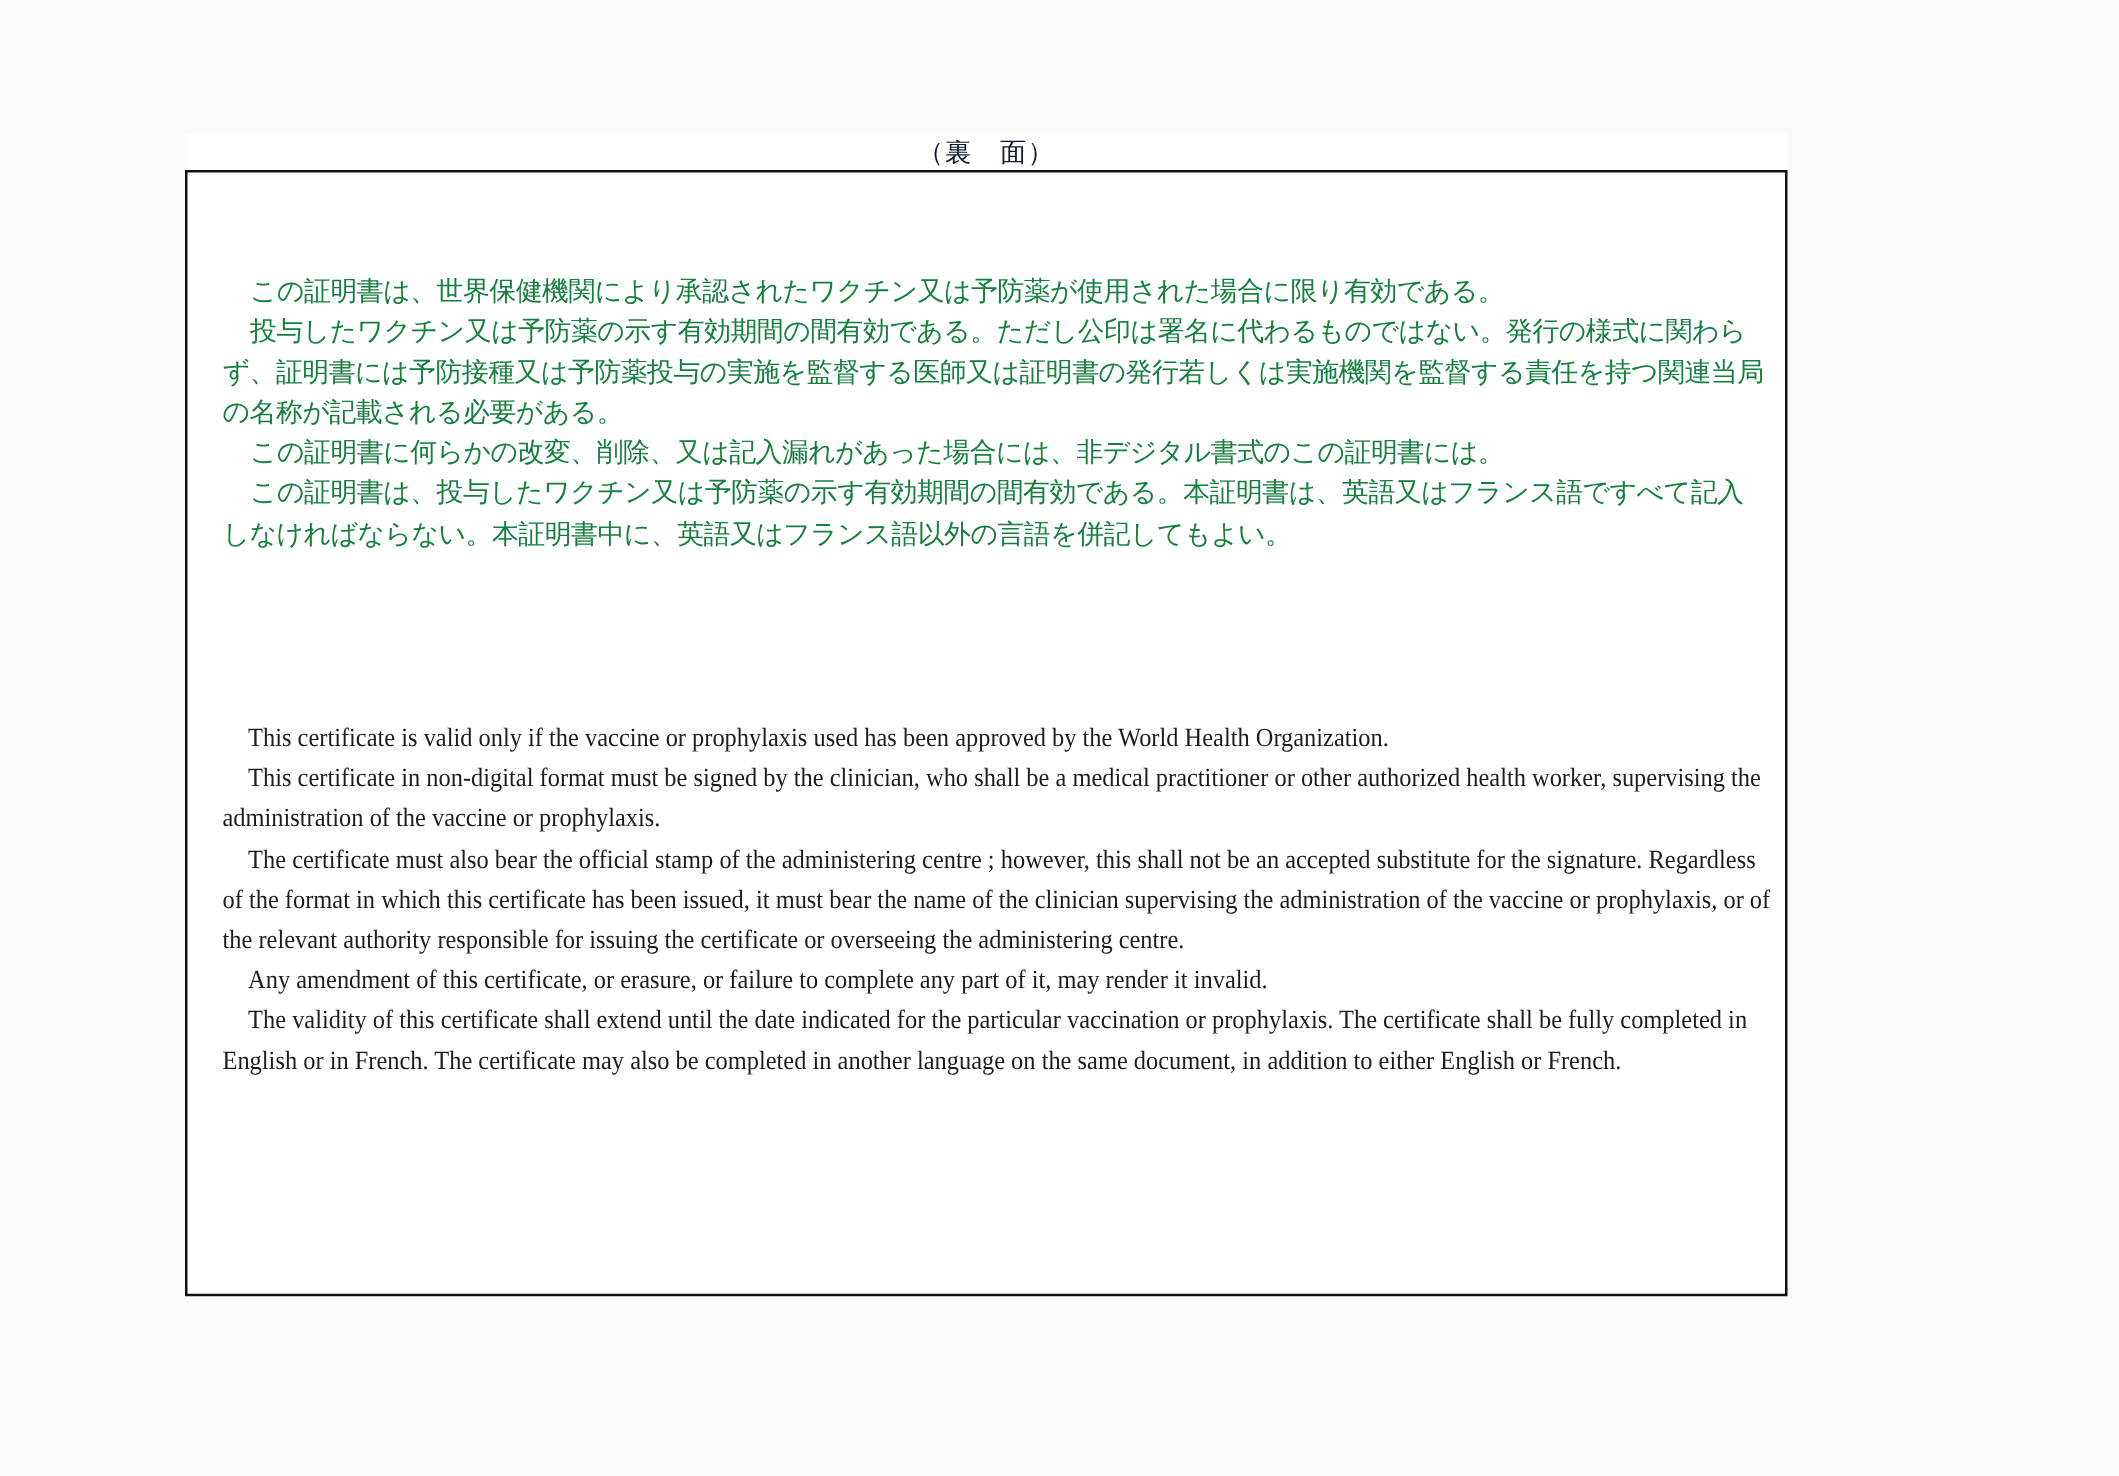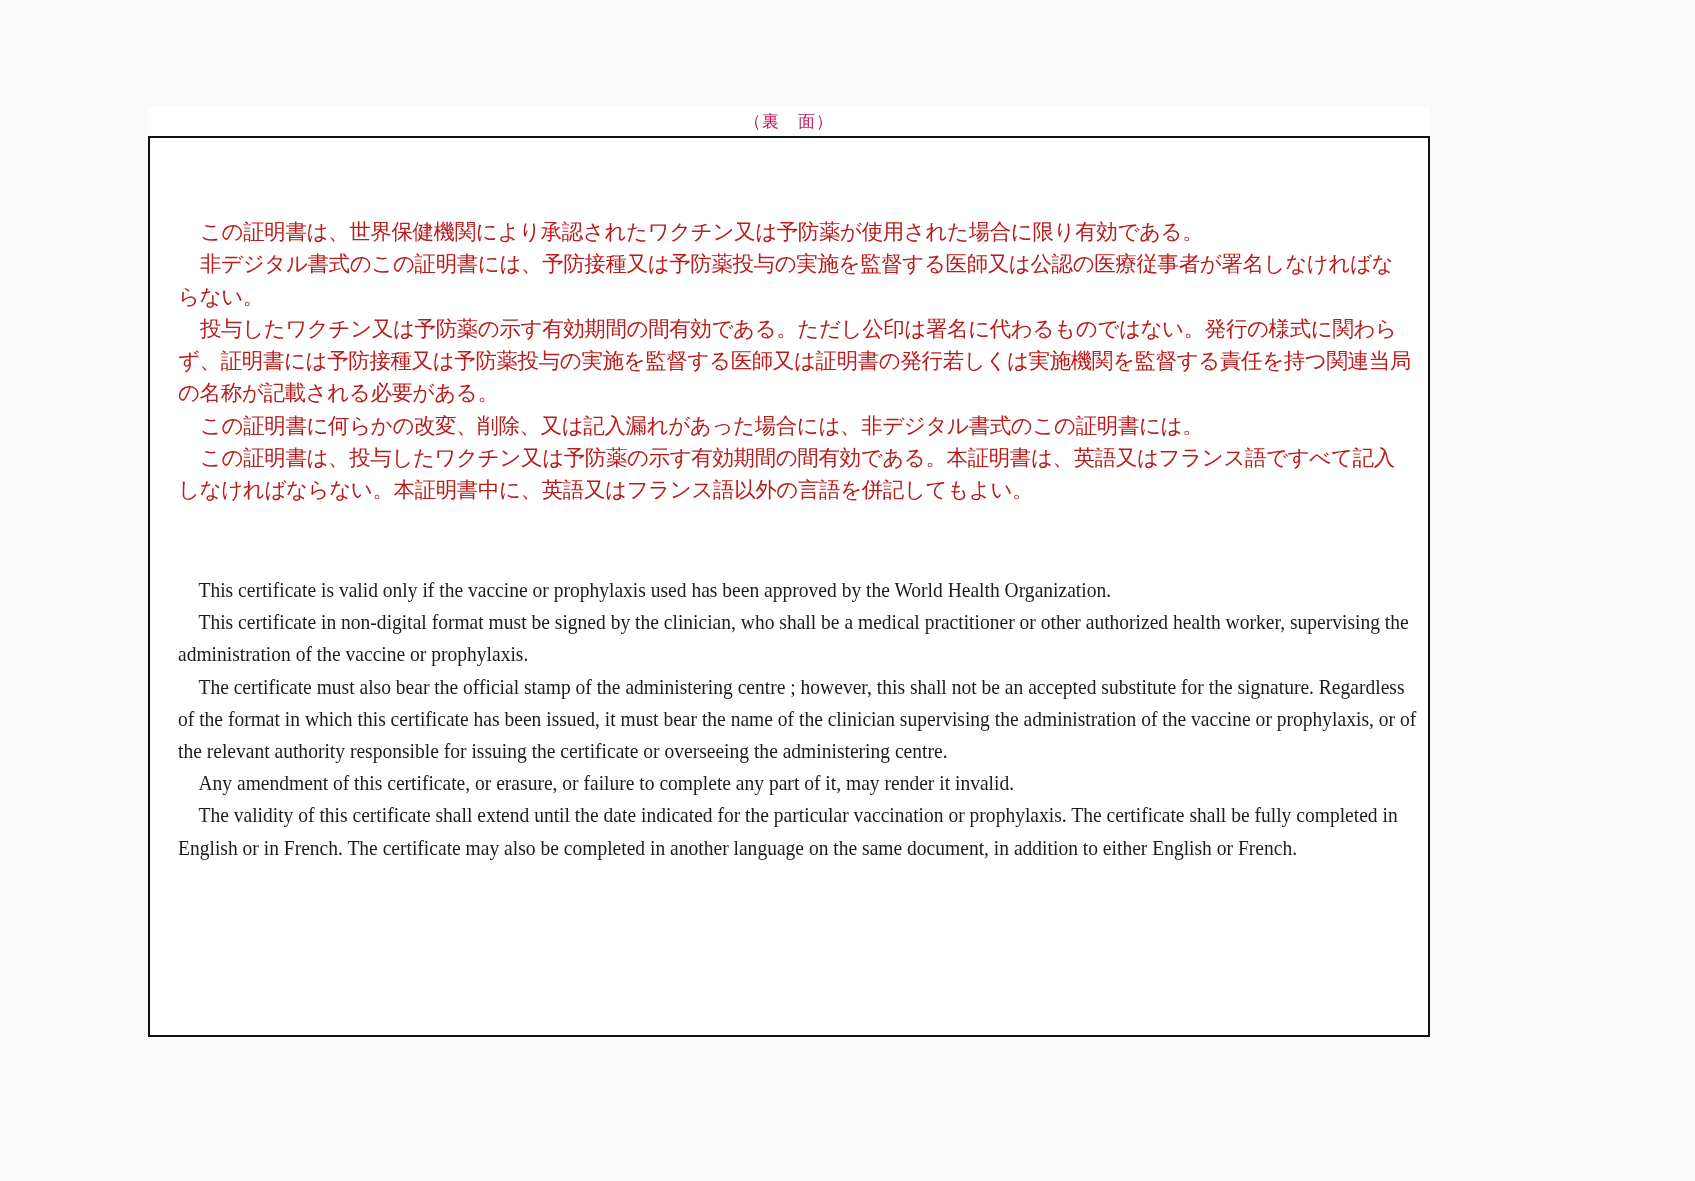--- a/index.html
+++ b/index.html
@@ -19,45 +19,45 @@
       position: absolute;
       left: 148px;
       top: 107px;
       width: 1282px;
       height: 30px;
       background: #ffffff;
       text-align: center;
     }
     .page-side-label {
       display: inline-block;
-      font-size: 17px;
+      font-size: 21px;
       line-height: 22px;
       margin-top: 4px;
       letter-spacing: 1px;
-      color: #be185d;
+      color: #0f172a;
     }
     .frame {
       position: absolute;
       left: 148px;
       top: 136px;
       width: 1278px;
       height: 897px;
       border: 2px solid #111;
       background: #ffffff;
       box-sizing: content-box;
     }
     .ja-section {
       position: absolute;
       left: 28px;
       top: 79px;
       width: 1236px;
-      font-family: Liberation Mono, monospace;
+      font-family: Liberation Sans, sans-serif;
       font-size: 21.5px;
       line-height: 32.3px;
-      color: #b91c1c;
+      color: #15803d;
     }
     .en-section {
       position: absolute;
       left: 28px;
       top: 436px;
       width: 1240px;
       font-family: "Liberation Serif", "DejaVu Serif", serif;
       font-size: 21px;
       line-height: 32.2px;
       color: #1c1c1c;
@@ -79,21 +79,20 @@
 <body>
 
 <div class="header-strip">
   <span class="page-side-label">（裏　面）</span>
 </div>
 
 <div class="frame">
 
   <div class="ja-section">
     <p class="para">この証明書は、世界保健機関により承認されたワクチン又は予防薬が使用された場合に限り有効である。</p>
-    <p class="para">非デジタル書式のこの証明書には、予防接種又は予防薬投与の実施を監督する医師又は公認の医療従事者が署名しなければならない。</p>
     <p class="para">投与したワクチン又は予防薬の示す有効期間の間有効である。ただし公印は署名に代わるものではない。発行の様式に関わらず、証明書には予防接種又は予防薬投与の実施を監督する医師又は証明書の発行若しくは実施機関を監督する責任を持つ関連当局の名称が記載される必要がある。</p>
     <p class="para">この証明書に何らかの改変、削除、又は記入漏れがあった場合には、非デジタル書式のこの証明書には。</p>
     <p class="para">この証明書は、投与したワクチン又は予防薬の示す有効期間の間有効である。本証明書は、英語又はフランス語ですべて記入しなければならない。本証明書中に、英語又はフランス語以外の言語を併記してもよい。</p>
   </div>
 
   <div class="en-section">
     <p class="para">This certificate is valid only if the vaccine or prophylaxis used has been approved by the World Health Organization.</p>
     <p class="para">This certificate in non-digital format must be signed by the clinician, who shall be a medical practitioner or other authorized health worker, supervising the administration of the vaccine or prophylaxis.</p>
     <p class="para">The certificate must also bear the official stamp of the administering centre ; however, this shall not be an accepted substitute for the signature. Regardless of the format in which this certificate has been issued, it must bear the name of the clinician supervising the administration of the vaccine or prophylaxis, or of the relevant authority responsible for issuing the certificate or overseeing the administering centre.</p>
     <p class="para">Any amendment of this certificate, or erasure, or failure to complete any part of it, may render it invalid.</p>

